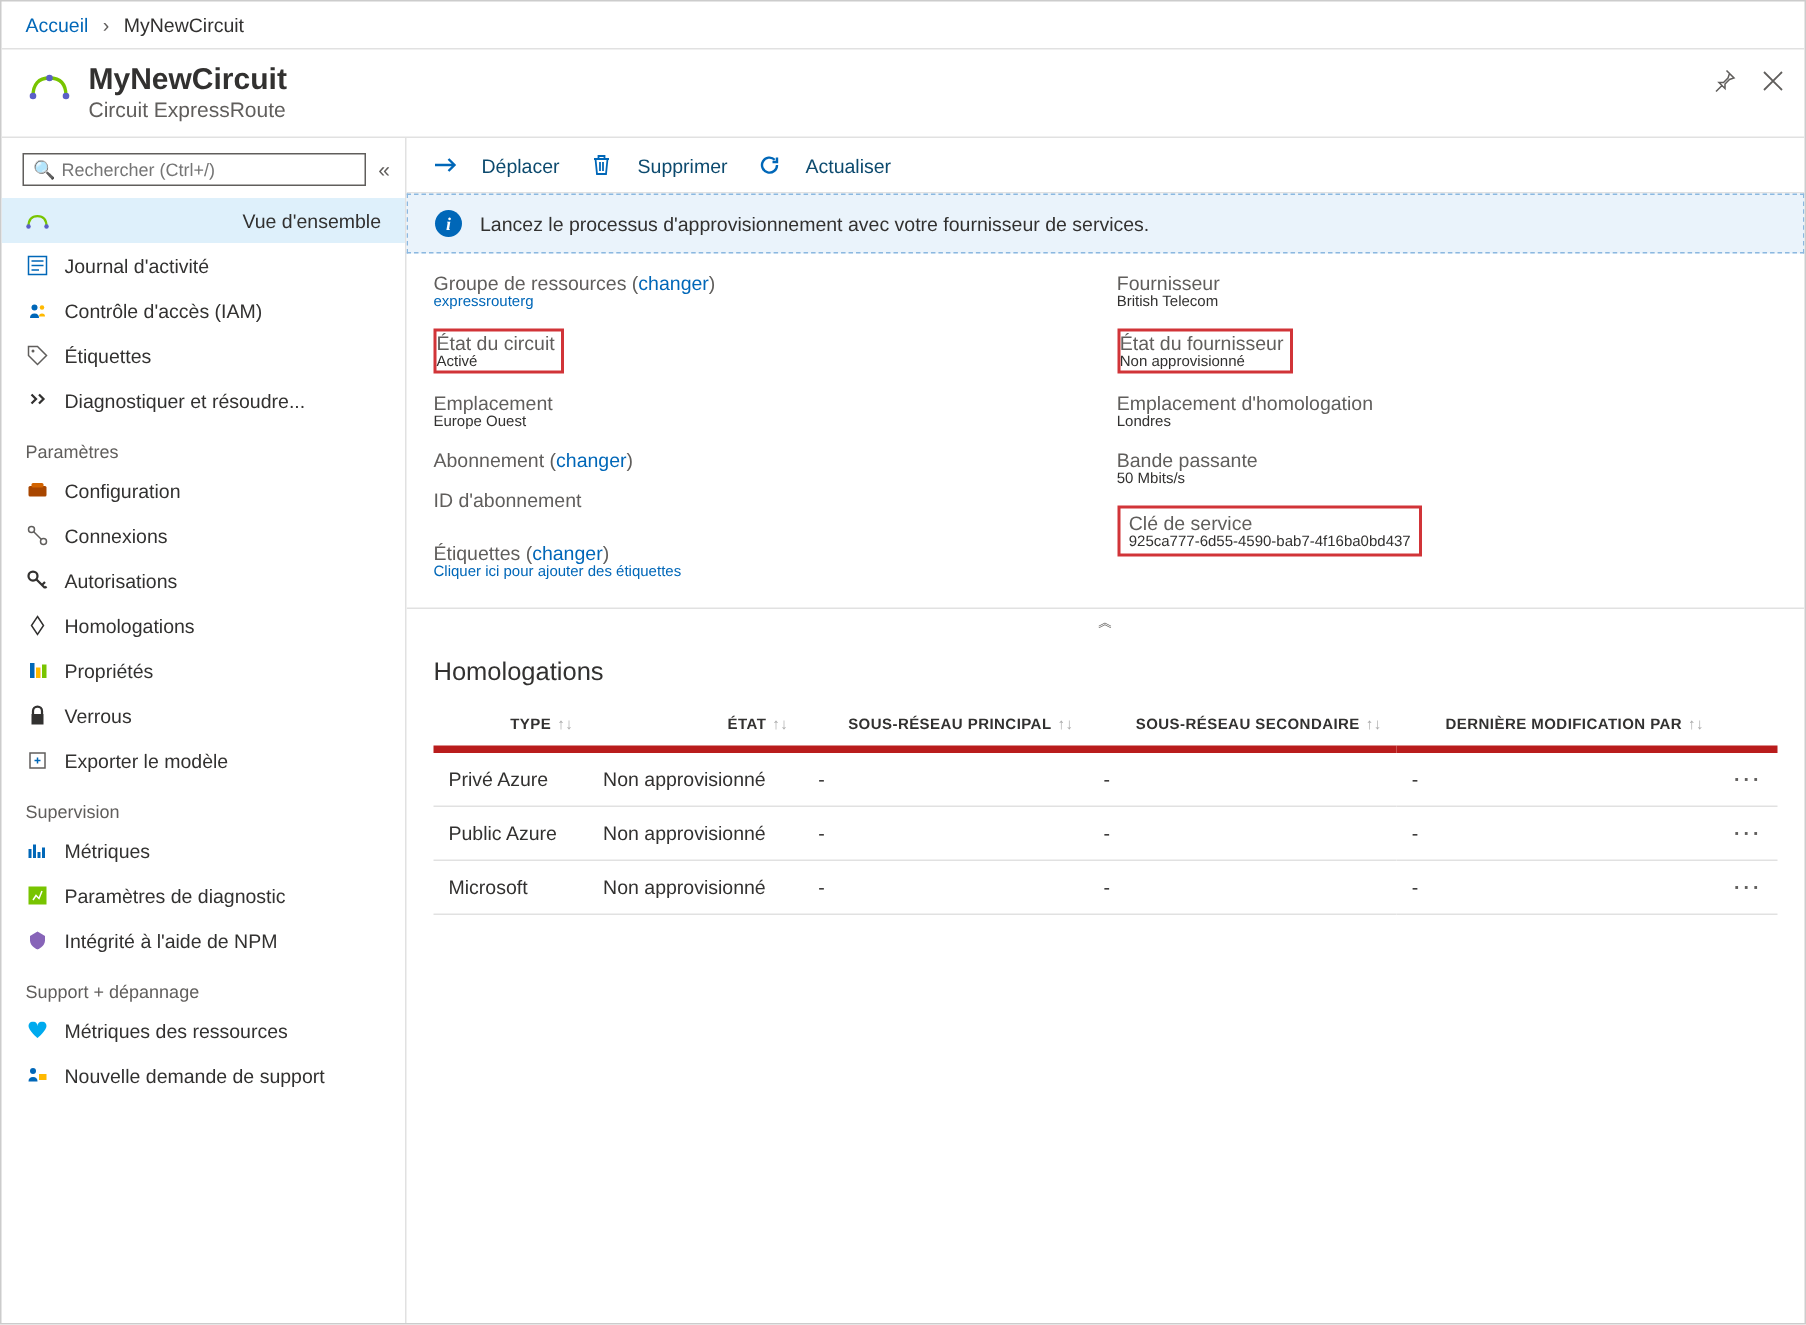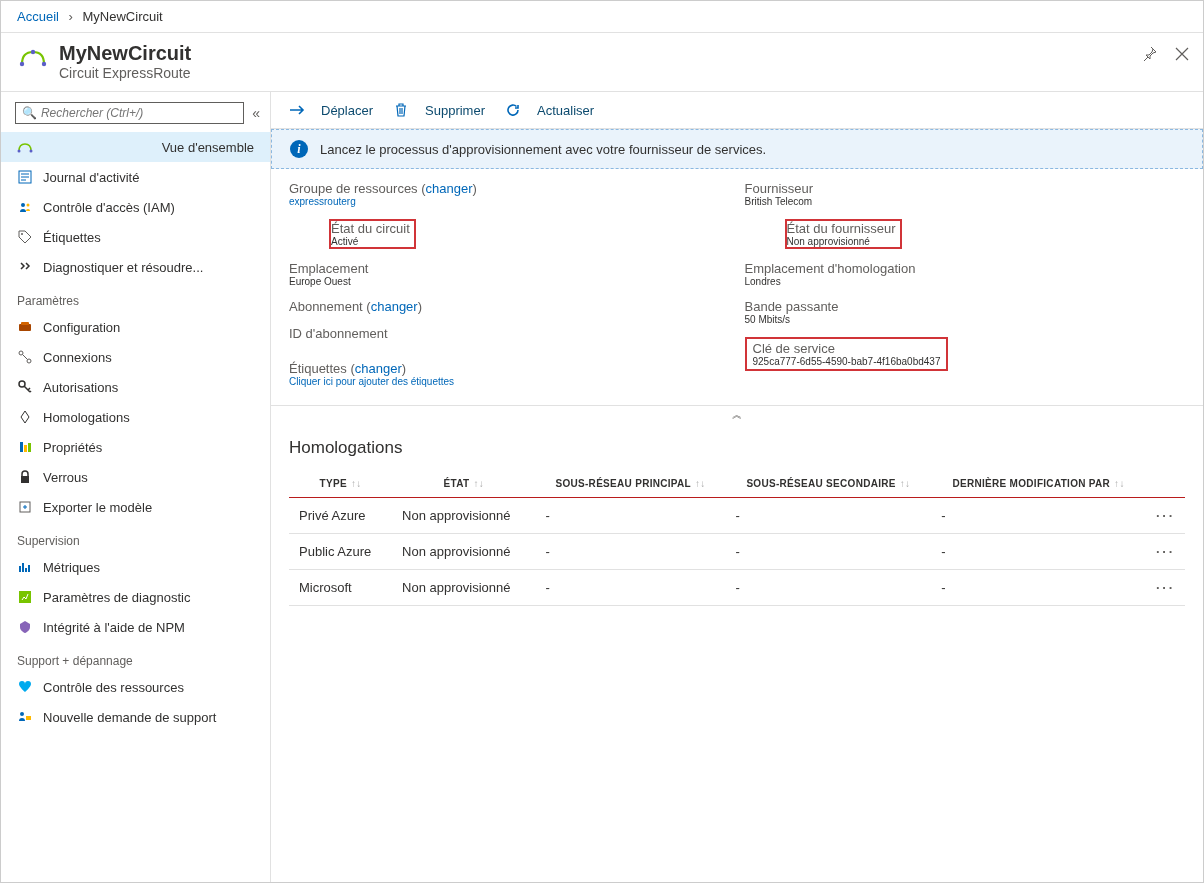--- a/index.html
+++ b/index.html
@@ -10,45 +10,45 @@
 .header { display: flex; align-items: flex-start; padding: 8px 16px 10px 16px; border-bottom: 1px solid #e1e1e1; position: relative; }
 .header .circuit-icon { width: 32px; height: 32px; margin-right: 10px; display: flex; align-items: center; justify-content: center; }
 .header h1 { font-size: 20px; font-weight: 600; line-height: 1.2; }
 .header .subtype { font-size: 14px; color: #605e5c; }
 .header-actions { position: absolute; right: 12px; top: 12px; display: flex; gap: 14px; }
 .header-actions .icon-btn { cursor: pointer; color: #605e5c; width: 18px; height: 18px; display: flex; align-items: center; justify-content: center; }
 .body-wrap { display: flex; height: calc(883px - 80px); }
 .sidebar { width: 270px; border-right: 1px solid #e1e1e1; padding-top: 6px; overflow-y: auto; }
 .search-row { display:flex; align-items:center; padding: 4px 10px 8px 14px; gap:8px; }
 .search-box { flex:1; display: flex; align-items: center; border: 1px solid #605e5c; padding: 3px 6px; }
-.search-box input { border: none; outline: none; flex: 1; font-size: 12px; font-style: italic; color: #605e5c; background: transparent; }
+.search-box input { border: none; outline: none; flex: 1; font-size: 12px; color: #605e5c; background: transparent; }
 .search-box .mag { color: #605e5c; margin-right: 4px; font-size:12px; }
 .collapse-btn { cursor:pointer; color:#605e5c; font-size:14px; }
 .sidebar .nav-item { display: flex; align-items: center; padding: 7px 16px; cursor: pointer; gap: 10px; font-size: 13px; }
 .sidebar .nav-item.active { background: #def0fb; justify-content: space-between; }
 .sidebar .section-label { padding: 12px 16px 4px 16px; font-size: 12px; color: #605e5c; font-weight: 400; }
 .nav-icon { width: 16px; height: 16px; flex-shrink: 0; display: inline-flex; align-items: center; justify-content: center; }
 .main { flex: 1; display: flex; flex-direction: column; overflow: hidden; }
 .toolbar { display: flex; gap: 20px; padding: 10px 18px; border-bottom: 1px solid #e1e1e1; }
 .toolbar .tb-btn { display: flex; align-items: center; gap: 16px; cursor: pointer; font-size: 13px; color: #0c4a6e; }
 .toolbar .tb-btn .tb-icon { color: #0067b8; width:16px; height:16px; display:flex; align-items:center; justify-content:center; }
 .info-banner { display: flex; align-items: center; gap: 12px; padding: 10px 18px; background: #eaf3fb; border: 1px dashed #8bb8e0; margin: 0; font-size: 13px; }
 .info-banner .info-icon { width: 18px; height: 18px; border-radius: 50%; background: #0067b8; color: #fff; display: flex; align-items: center; justify-content: center; font-weight: bold; font-size: 12px; font-family: Georgia, serif; font-style: italic; }
 .essentials { display: flex; padding: 12px 18px 6px 18px; gap: 15px; }
 .essentials-col { flex: 1; }
 .ess-item { margin-bottom: 12px; }
 .ess-label { color: #605e5c; font-size: 13px; }
 .ess-value { color: #323130; font-size: 10px; }
-.red-box { border: 2px solid #d13438; padding: 0 4px 0 0; display: inline-block; margin-left: 40px; }
+.red-box { border: 2px solid #d13438; padding: 0 4px 0 0; display: inline-block; }
 .red-box-tight { border: 2px solid #d13438; padding: 2px 6px; display: inline-block; }
 .collapse-bar { text-align: center; padding: 2px; border-top: 1px solid #e1e1e1; cursor: pointer; color: #605e5c; font-size: 10px; }
 .homolog { padding: 14px 18px; }
 .homolog h2 { font-size: 17px; font-weight: 400; margin-bottom: 12px; }
 .table { width: 100%; border-collapse: collapse; }
-.table th { text-align: center; font-size: 10px; font-weight: 600; letter-spacing: 0.3px; color: #323130; padding: 8px 10px; border-bottom: 1px solid #b91c1c; text-transform: uppercase; position: relative; }
+.table th { text-align: right; font-size: 10px; font-weight: 600; letter-spacing: 0.3px; color: #323130; padding: 8px 10px; border-bottom: 5px solid #b91c1c; text-transform: uppercase; position: relative; }
 .table th .sort { color: #aaa; font-size: 10px; margin-left: 4px; }
 .table td { padding: 10px 10px; border-bottom: 1px solid #e1e1e1; font-size: 13px; }
 .table td.more { text-align: right; font-weight: bold; letter-spacing: 2px; cursor: pointer; color: #605e5c; }
 </style>
 </head>
 <body>
 
 <div class="breadcrumb">
   <a>Accueil</a>
   <span class="sep">›</span>
@@ -233,21 +233,21 @@
         <span>Intégrité à l'aide de NPM</span>
       </div>
 
     <div class="section-label">Support + dépannage</div>
     <div class="nav-item">
         <span class="nav-icon">
           <svg width="14" height="12" viewBox="0 0 14 12">
             <path d="M7 11S1 6 1 3a3 3 0 016 0 3 3 0 016 0c0 3-6 8-6 8z" fill="#00aaee"></path>
           </svg>
         </span>
-        <span>Contrôle des ressources</span>
+        <span>Métriques des ressources</span>
       </div>
     <div class="nav-item">
         <span class="nav-icon">
           <svg width="14" height="14" viewBox="0 0 14 14">
             <circle cx="4" cy="4" r="2" fill="#0067b8"></circle>
             <path d="M1 11q0-3 3-3t3 3" fill="#0067b8"></path>
             <rect x="8" y="6" width="5" height="4" fill="#ffb900"></rect>
           </svg>
         </span>
         <span>Nouvelle demande de support</span>

